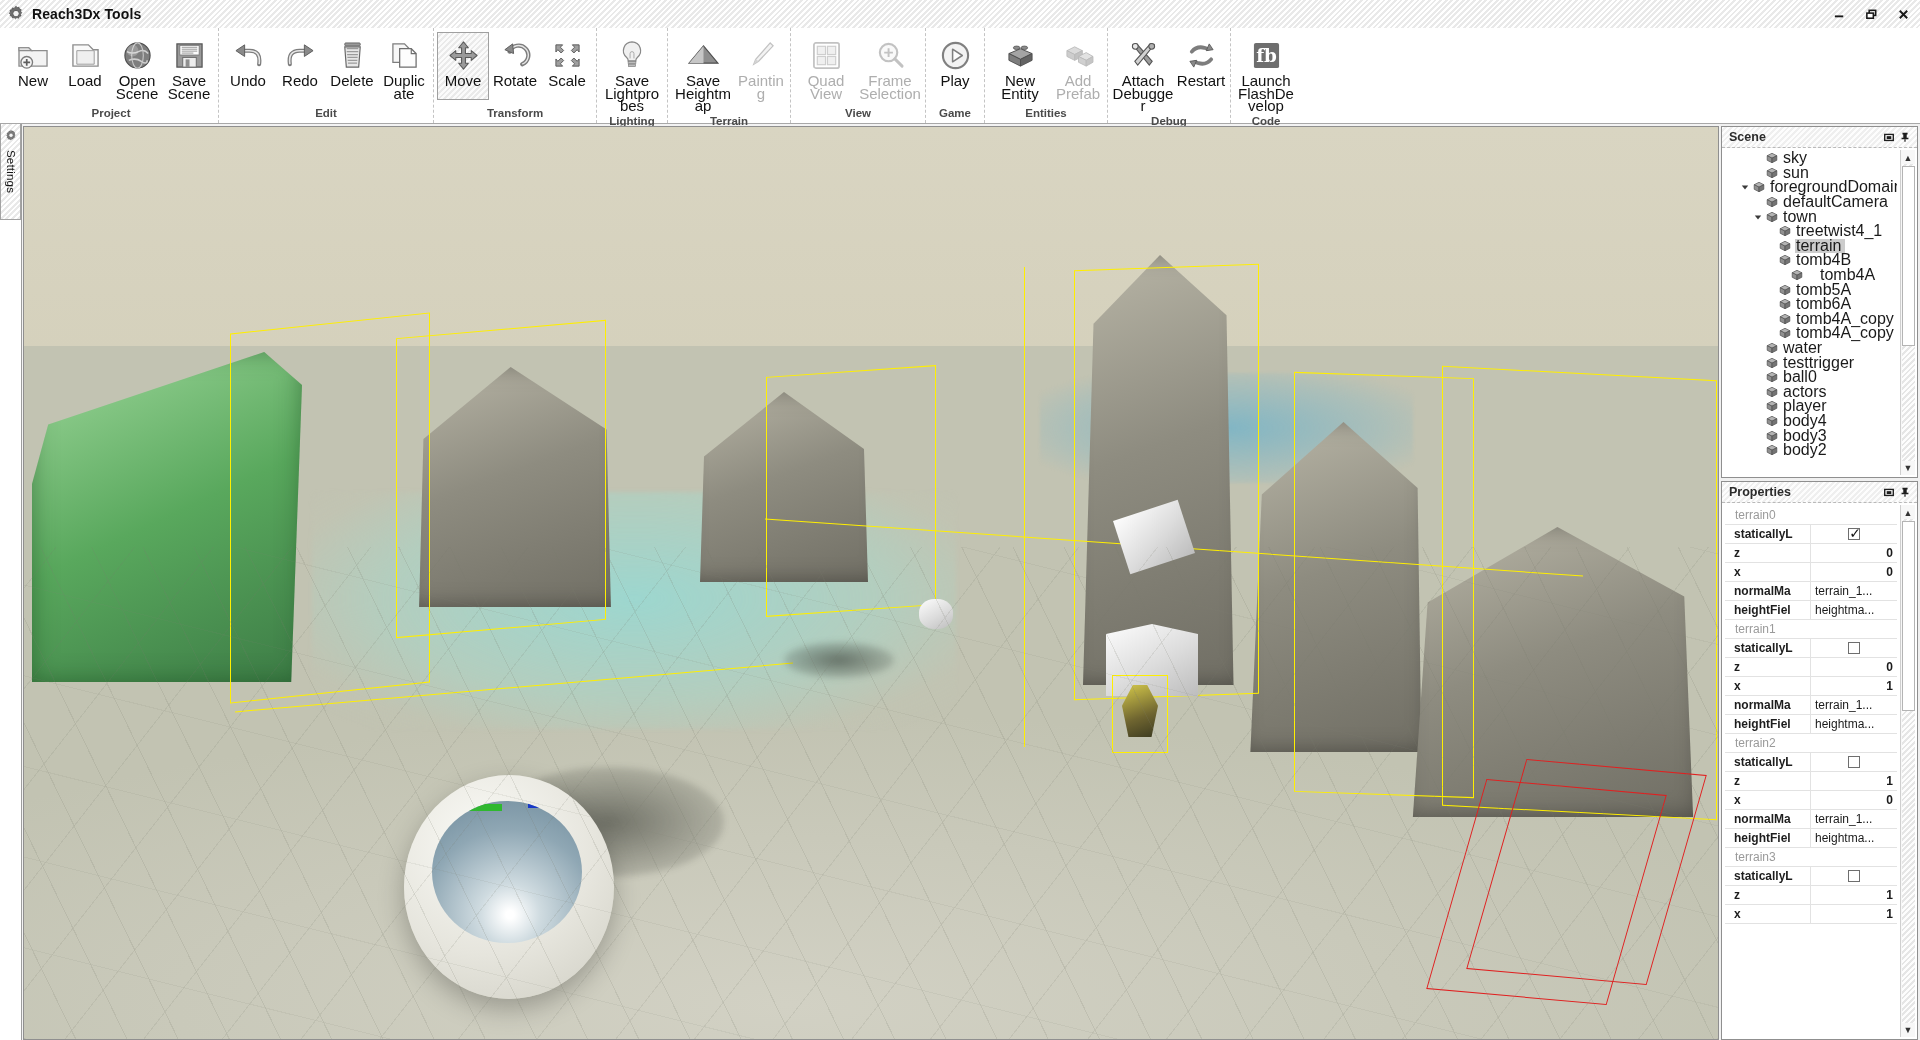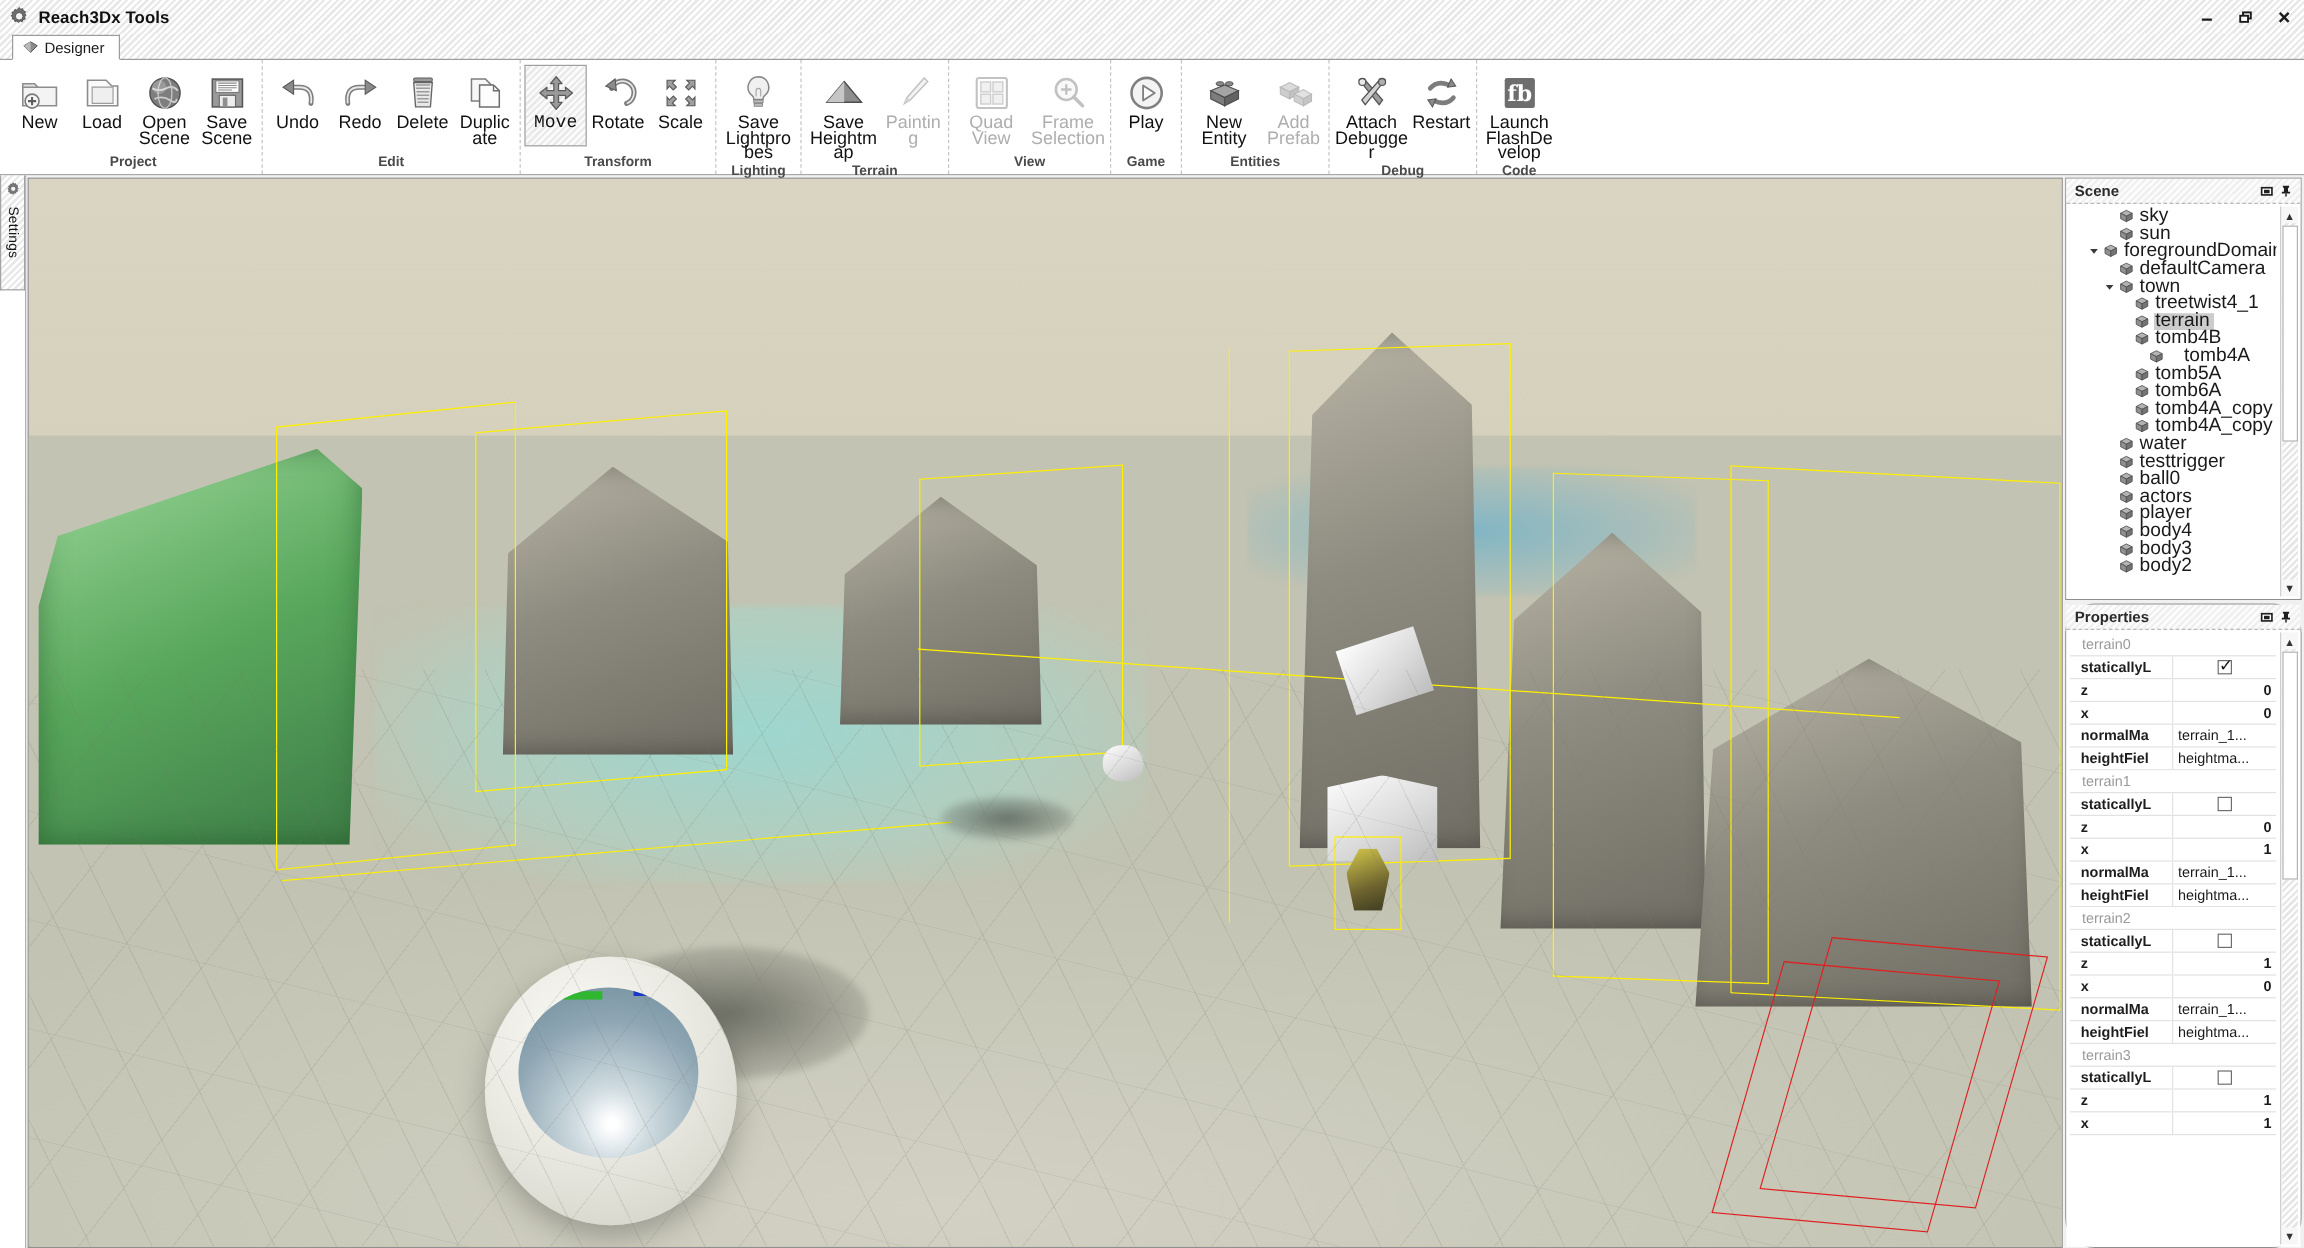--- a/index.html
+++ b/index.html
@@ -74,21 +74,20 @@
     display: flex; flex-direction: column; align-items: center;
     padding-top: 4px;
     border: 1px solid transparent;
     cursor: default;
   }
   .rbtn.wide { width: 64px; }
   .rbtn.active { border: 1px solid #a0a0a0; }
   .rbtn.active.hatched {
     background-color: #f2f2f2;
     background-image: repeating-linear-gradient(135deg,#fbfbfb 0 2px,#eaeaea 2px 4px);
-    font-family: Liberation Mono, monospace;
   }
   .rbtn .ico { height: 36px; display: flex; align-items: center; justify-content: center; }
   .rbtn .cap {
     font-size: 15px; line-height: 12.5px; text-align: center;
     margin-top: 2px; color: #111; word-break: break-word;
   }
   .rbtn.disabled .cap { color: #aeaeae; }
   .rbtn.disabled .ico { opacity: .42; }
 
   
@@ -151,21 +150,21 @@
   
   #scene-panel { flex: 0 0 352px; }
   .tree { position: absolute; left: 3px; right: 20px; top: 3px; bottom: 2px; overflow: hidden; }
   .tnode { height: 14.6px; display: flex; align-items: center; font-size: 16px; white-space: nowrap; }
   .tnode .twist { width: 13px; flex: 0 0 13px; display: flex; align-items: center; justify-content: center; }
   .tnode .cube { width: 15px; flex: 0 0 15px; margin-right: 3px; display:flex;align-items:center;justify-content:center; }
   .tnode .tlabel { padding: 0 4px 0 1px; line-height: 14px; }
   .tnode.sel .tlabel { background: #cccccc; }
 
   
-  #props-panel { flex: 1 1 auto; border-radius: 25px; }
+  #props-panel { flex: 1 1 auto; }
   .proprows { position: absolute; left: 3px; right: 20px; top: 3px; bottom: 2px; overflow: hidden; }
   .prow { height: 19px; display: flex; align-items: stretch; border-bottom: 1px solid #e2e2e2; }
   .prow.group { background: #fff; }
   .prow.group .gname { font-size: 12px; color: #9a9a9a; padding-left: 10px; line-height: 18px; }
   .pkey { width: 86px; flex: 0 0 86px; font-size: 12px; font-weight: bold; color: #1d1d1d;
       padding-left: 9px; line-height: 18px; border-right: 1px solid #e2e2e2; overflow: hidden; }
   .pval { flex: 1 1 auto; font-size: 12px; line-height: 18px; padding: 0 4px; display:flex; align-items:center; }
   .pval.num { justify-content: flex-end; font-weight: bold; }
   .pval.ctr { justify-content: center; }
   .pval.txt { font-weight: normal; }
@@ -263,31 +262,20 @@
         </svg>
       </span>
       <span class="wc">
         <svg viewBox="0 0 14 14" width="13" height="13">
           <path d="M3 3 L11 11 M11 3 L3 11" stroke="#1a1a1a" stroke-width="2.1" fill="none"></path>
         </svg>
       </span>
     </div>
   </div>
 
-  <div id="tabstrip" class="hatch">
-    <div class="ribbon-tab">
-      <span class="diamond">
-        <svg viewBox="0 0 14 14" width="13" height="13">
-          <path d="M1 5.5 L7 2 L13 5.5 L7 11.5 Z" fill="#8b8b8b" stroke="#4a4a4a" stroke-width=".8"></path>
-          <path d="M1 5.5 L7 2 L7 11.5 Z" fill="#b9b9b9"></path>
-        </svg>
-      </span>
-      <span>Designer</span>
-    </div>
-  </div>
 
   <div id="ribbon">
 
     <div class="rgroup">
       <div class="rgroup-items">
         <div class="rbtn">
           <span class="ico">
             <svg viewBox="0 0 34 30" width="33" height="29">
               <path d="M2 7 h10 l3 3 h16 v16 H2 Z" fill="#f3f3f3" stroke="#8d8d8d" stroke-width="1.4"></path>
               <path d="M2 7 h10 l3 3 H2 Z" fill="#e2e2e2" stroke="#8d8d8d" stroke-width="1.2"></path>

